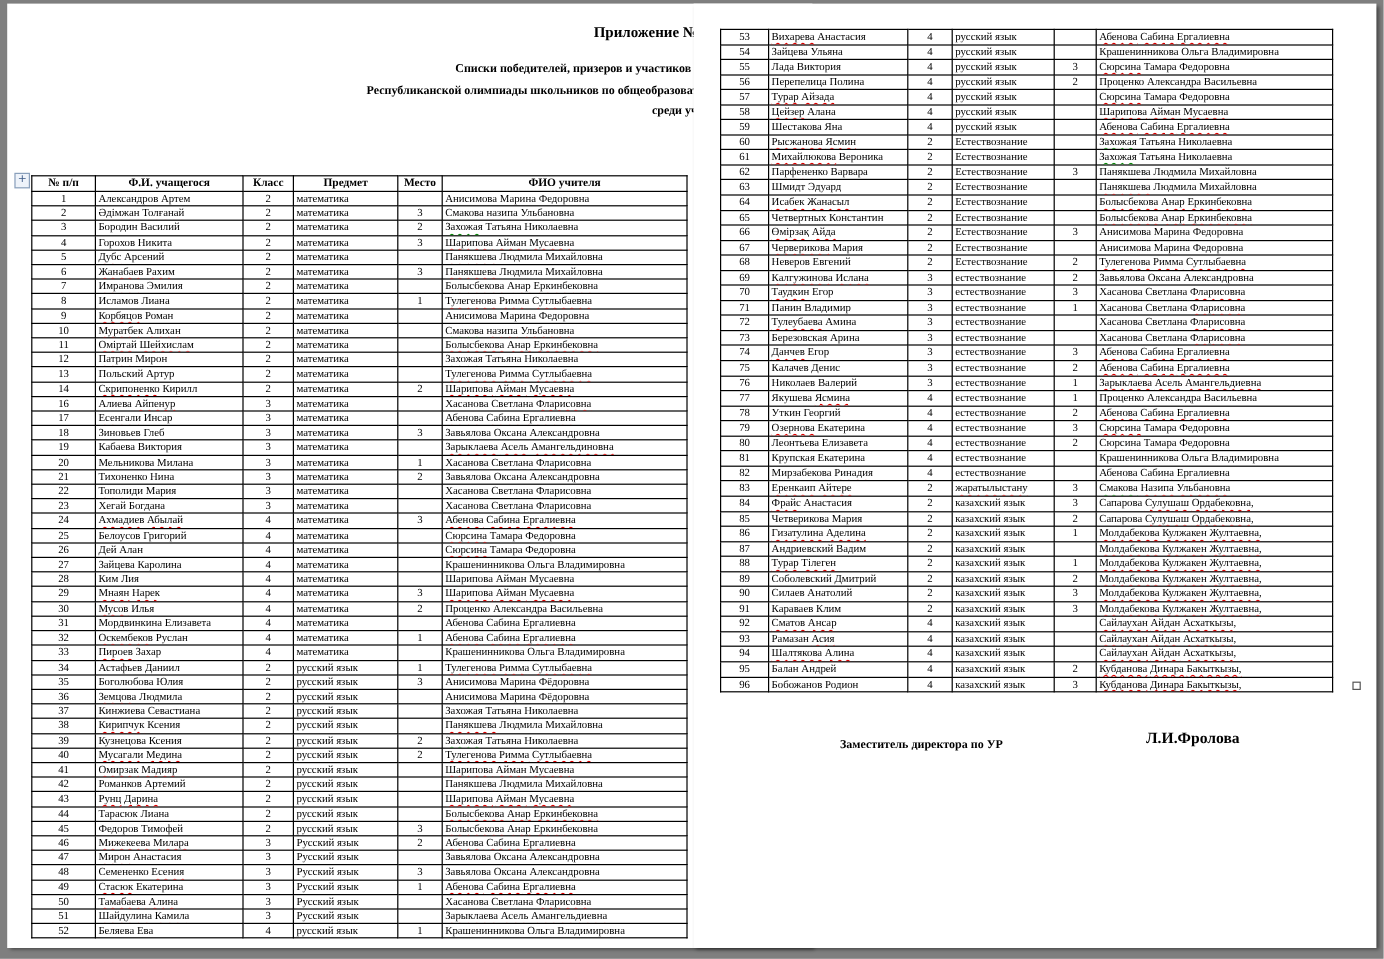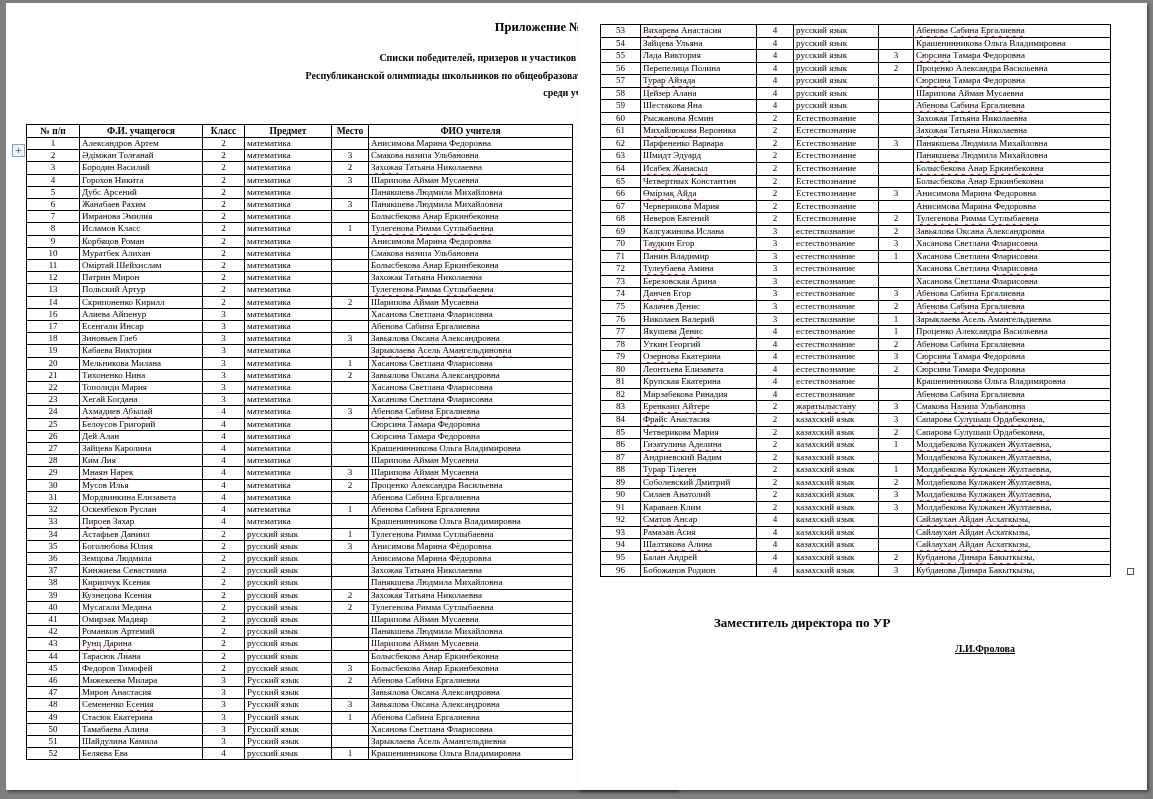--- a/index.html
+++ b/index.html
@@ -6,40 +6,40 @@
   body{width:1153px;height:799px;background:#7f7f7f;position:relative;overflow:hidden;
        font-family:"Liberation Serif",serif;color:#000;}
   .page{position:absolute;top:3px;height:787px;background:#ffffff;
         box-shadow:2px 2px 3px rgba(0,0,0,0.45);}
   #page1{left:6px;width:671px;}
   #page2{left:578px;width:569px;}
   .annex{position:absolute;top:17px;right:86px;font-weight:bold;font-size:12.5px;}
   .doc-title{position:absolute;top:46px;left:26px;right:8px;text-align:right;
              font-weight:bold;font-size:10px;line-height:17.5px;}
   table{border-collapse:collapse;table-layout:fixed;}
-  #table1{position:absolute;left:20px;top:121px;width:516px;}
+  #table1{position:absolute;left:20px;top:143px;width:516px;}
   #table2{position:absolute;left:22px;top:21px;width:510px;border-radius:30px;}
   th,td{border:1px solid #000;overflow:hidden;white-space:nowrap;
         font-size:9px;padding:0 2px;vertical-align:middle;}
   #table1 td{height:11.2px;line-height:11.2px;}
   #table2 td{height:11.55px;line-height:11.55px;}
   th{font-size:9.5px;font-weight:bold;text-align:center;height:12px;line-height:12px;}
   .c-num,.c-cls,.c-pl{text-align:center;}
   .c-name,.c-sub,.c-t{text-align:left;}
   .sp-red{text-decoration-line:underline;text-decoration-style:wavy;
           text-decoration-color:#e00000;text-decoration-thickness:1px;text-underline-offset:2px;}
   .sp-green{text-decoration-line:underline;text-decoration-style:wavy;
           text-decoration-color:#0a8a0a;text-decoration-thickness:1px;text-underline-offset:2px;}
   .move-handle{position:absolute;left:6px;top:141px;width:11px;height:11px;
           border:1px solid #8aa0bb;background:#eef3fa;color:#3c5a86;font-size:9px;
           line-height:10px;text-align:center;font-family:"DejaVu Sans",sans-serif;cursor:move;}
   .resize-square{position:absolute;left:549px;top:565px;width:5px;height:5px;
           border:1px solid #555;background:#fff;}
-  .sig-role{position:absolute;top:612px;left:136px;font-weight:bold;font-size:13px;}
-  .sig-name{position:absolute;top:640px;left:377px;font-weight:bold;font-size:10px;text-decoration:underline;}
+  .sig-role{position:absolute;top:612px;left:122px;font-weight:bold;font-size:10px;}
+  .sig-name{position:absolute;top:604px;left:377px;font-weight:bold;font-size:13px;}
 </style>
 </head>
 <body>
 
 <div class="page" id="page1">
   <div class="annex">Приложение № 1</div>
   <div class="doc-title">
     <div>Списки победителей, призеров и участиков I (школьного)  этапа</div>
     <div>Республиканской олимпиады школьников по  общеобразовательным предметам</div>
     <div>среди учащихся 2-4  классов</div>
@@ -108,21 +108,21 @@
         <tr>
           <td class="c-num">7</td>
           <td class="c-name"><span class="sp-red">Имранова</span> Эмилия</td>
           <td class="c-cls">2</td>
           <td class="c-sub">математика</td>
           <td class="c-pl"></td>
           <td class="c-t"><span class="sp-red">Болысбекова</span> <span class="sp-red">Анар</span> <span class="sp-red">Еркинбековна</span></td>
         </tr>
         <tr>
           <td class="c-num">8</td>
-          <td class="c-name">Исламов Класс</td>
+          <td class="c-name">Исламов Лиана</td>
           <td class="c-cls">2</td>
           <td class="c-sub">математика</td>
           <td class="c-pl">1</td>
           <td class="c-t"><span class="sp-red">Тулегенова</span> <span class="sp-red">Римма</span> <span class="sp-red">Сутлыбаевна</span></td>
         </tr>
         <tr>
           <td class="c-num">9</td>
           <td class="c-name"><span class="sp-red">Корбяцов</span> Роман</td>
           <td class="c-cls">2</td>
           <td class="c-sub">математика</td>
@@ -667,21 +667,21 @@
         <tr>
           <td class="c-num">76</td>
           <td class="c-name">Николаев Валерий</td>
           <td class="c-cls">3</td>
           <td class="c-sub">естествознание</td>
           <td class="c-pl">1</td>
           <td class="c-t"><span class="sp-red">Зарыклаева</span> <span class="sp-red">Асель</span> <span class="sp-red">Амангельдиевна</span></td>
         </tr>
         <tr>
           <td class="c-num">77</td>
-          <td class="c-name">Якушева <span class="sp-red">Денис</span></td>
+          <td class="c-name">Якушева <span class="sp-red">Ясмина</span></td>
           <td class="c-cls">4</td>
           <td class="c-sub">естествознание</td>
           <td class="c-pl">1</td>
           <td class="c-t">Проценко Александра Васильевна</td>
         </tr>
         <tr>
           <td class="c-num">78</td>
           <td class="c-name">Уткин Георгий</td>
           <td class="c-cls">4</td>
           <td class="c-sub">естествознание</td>

